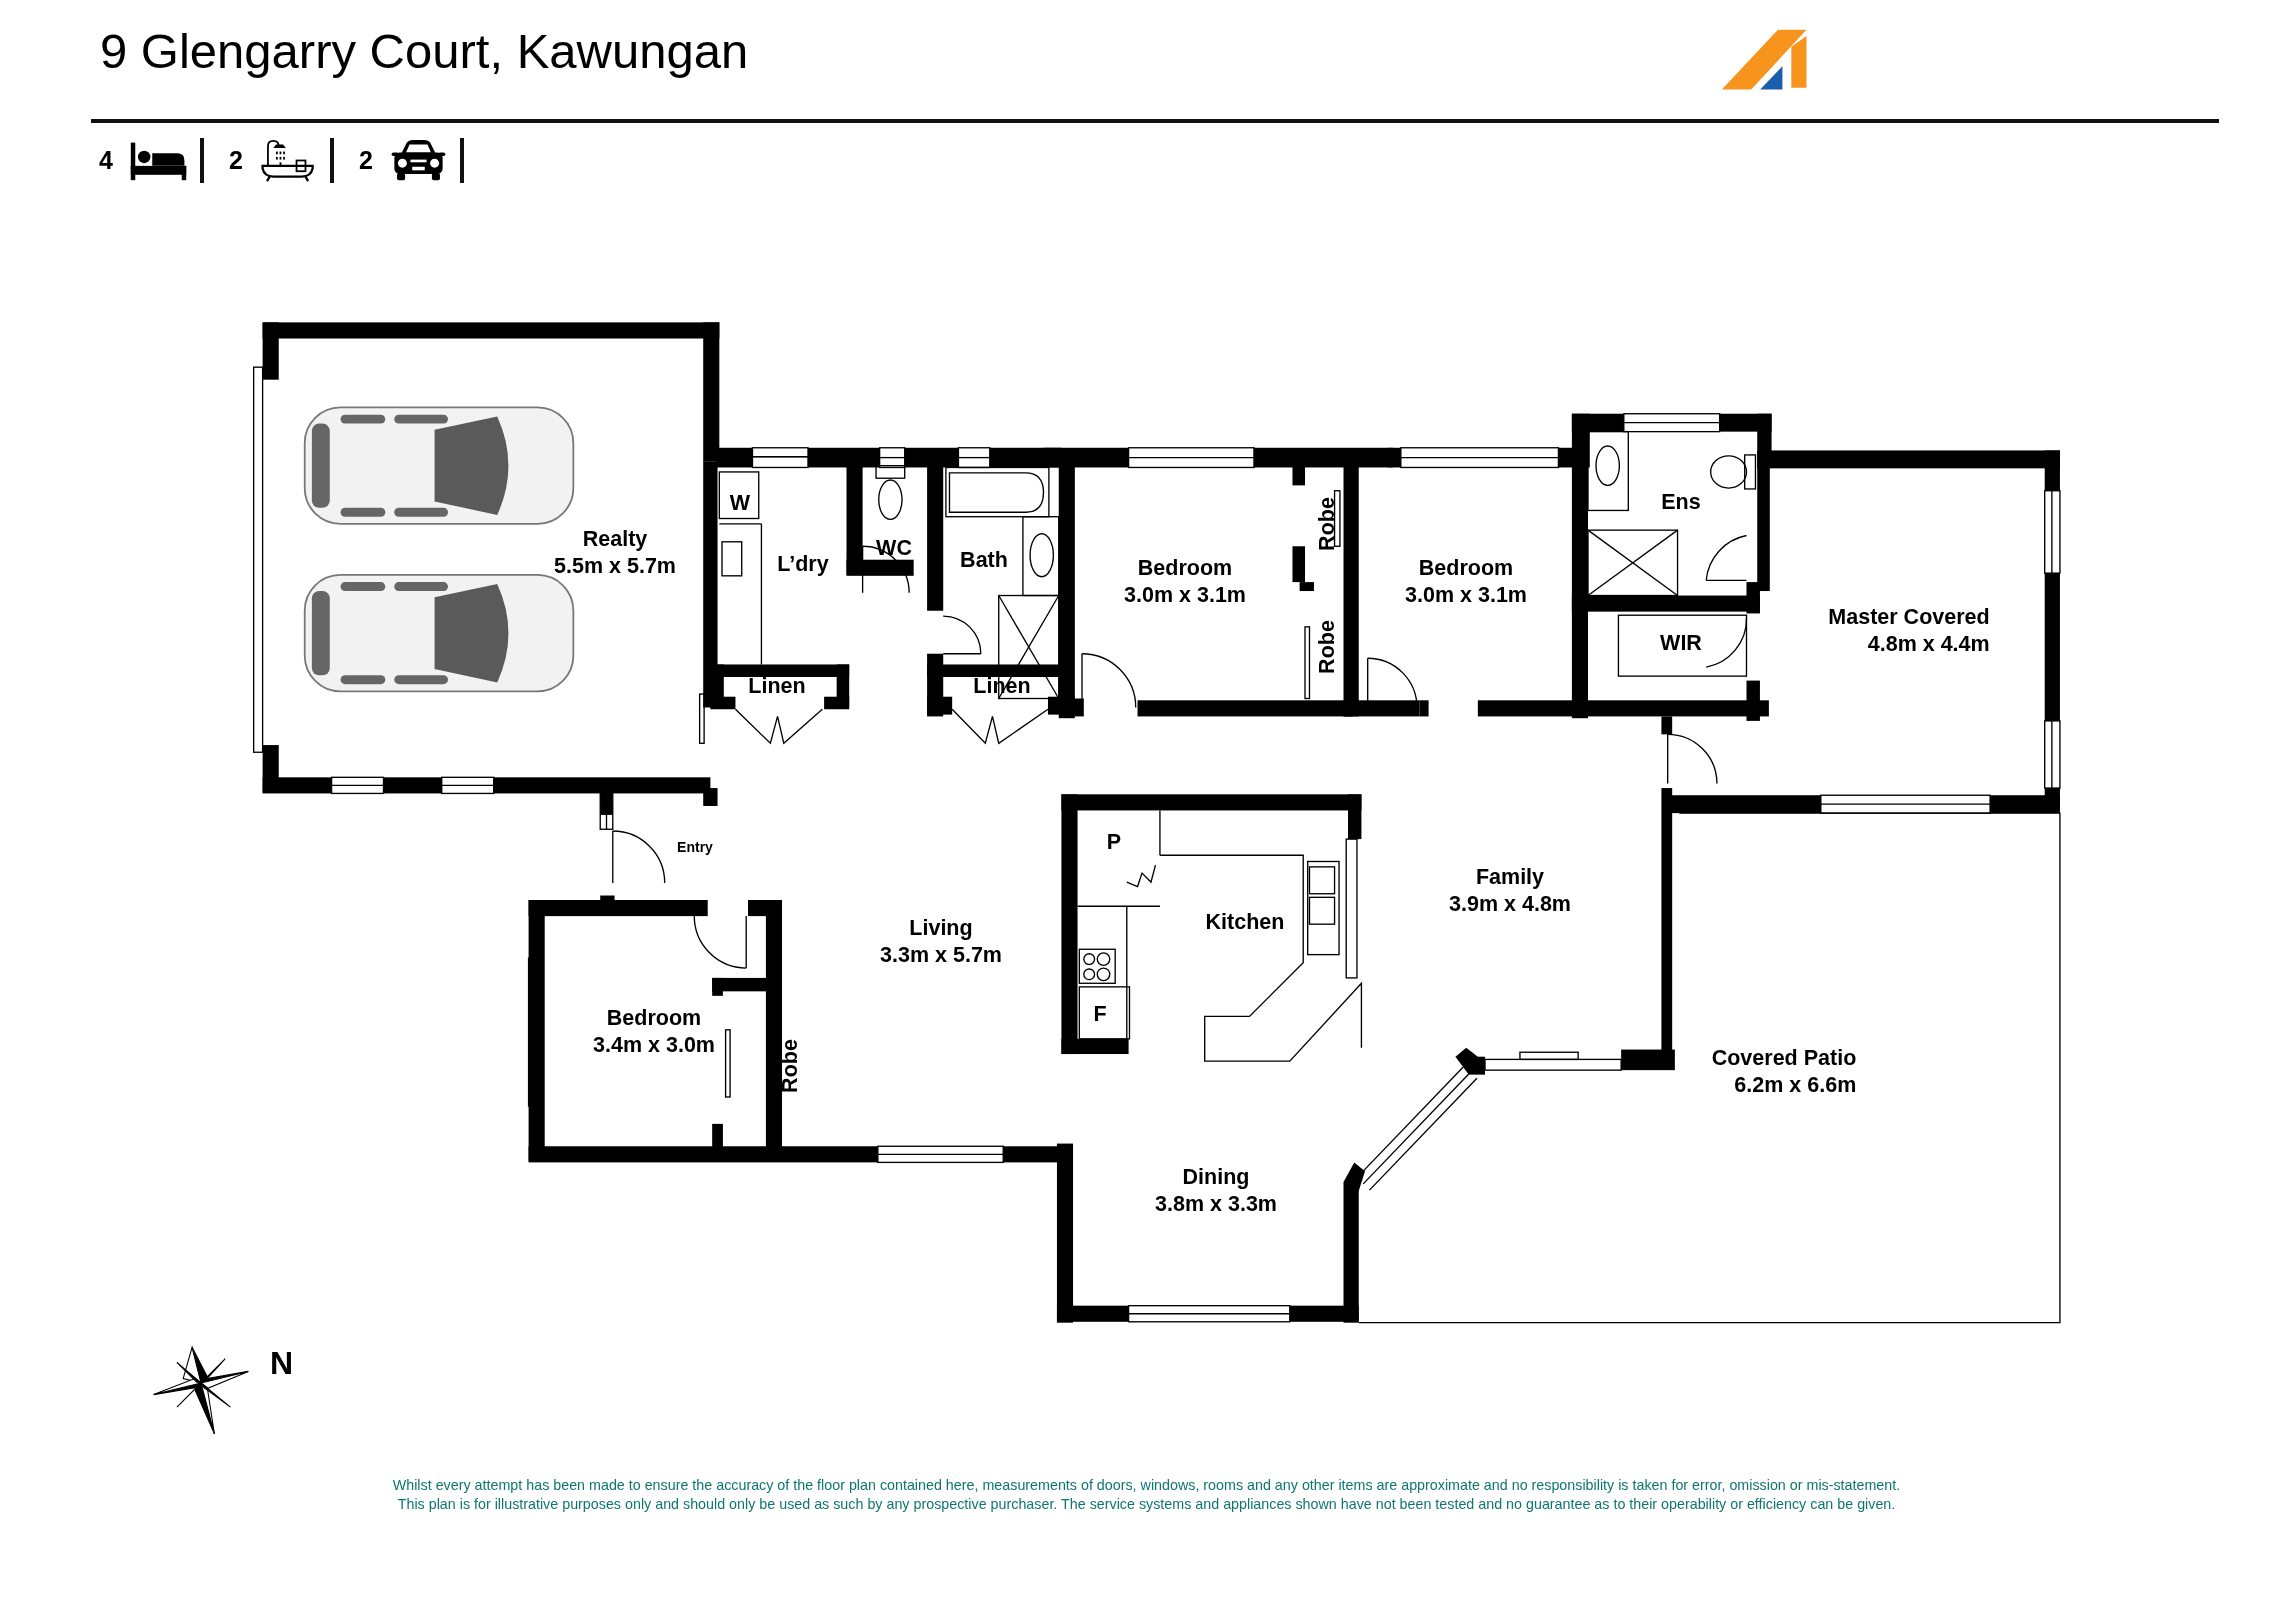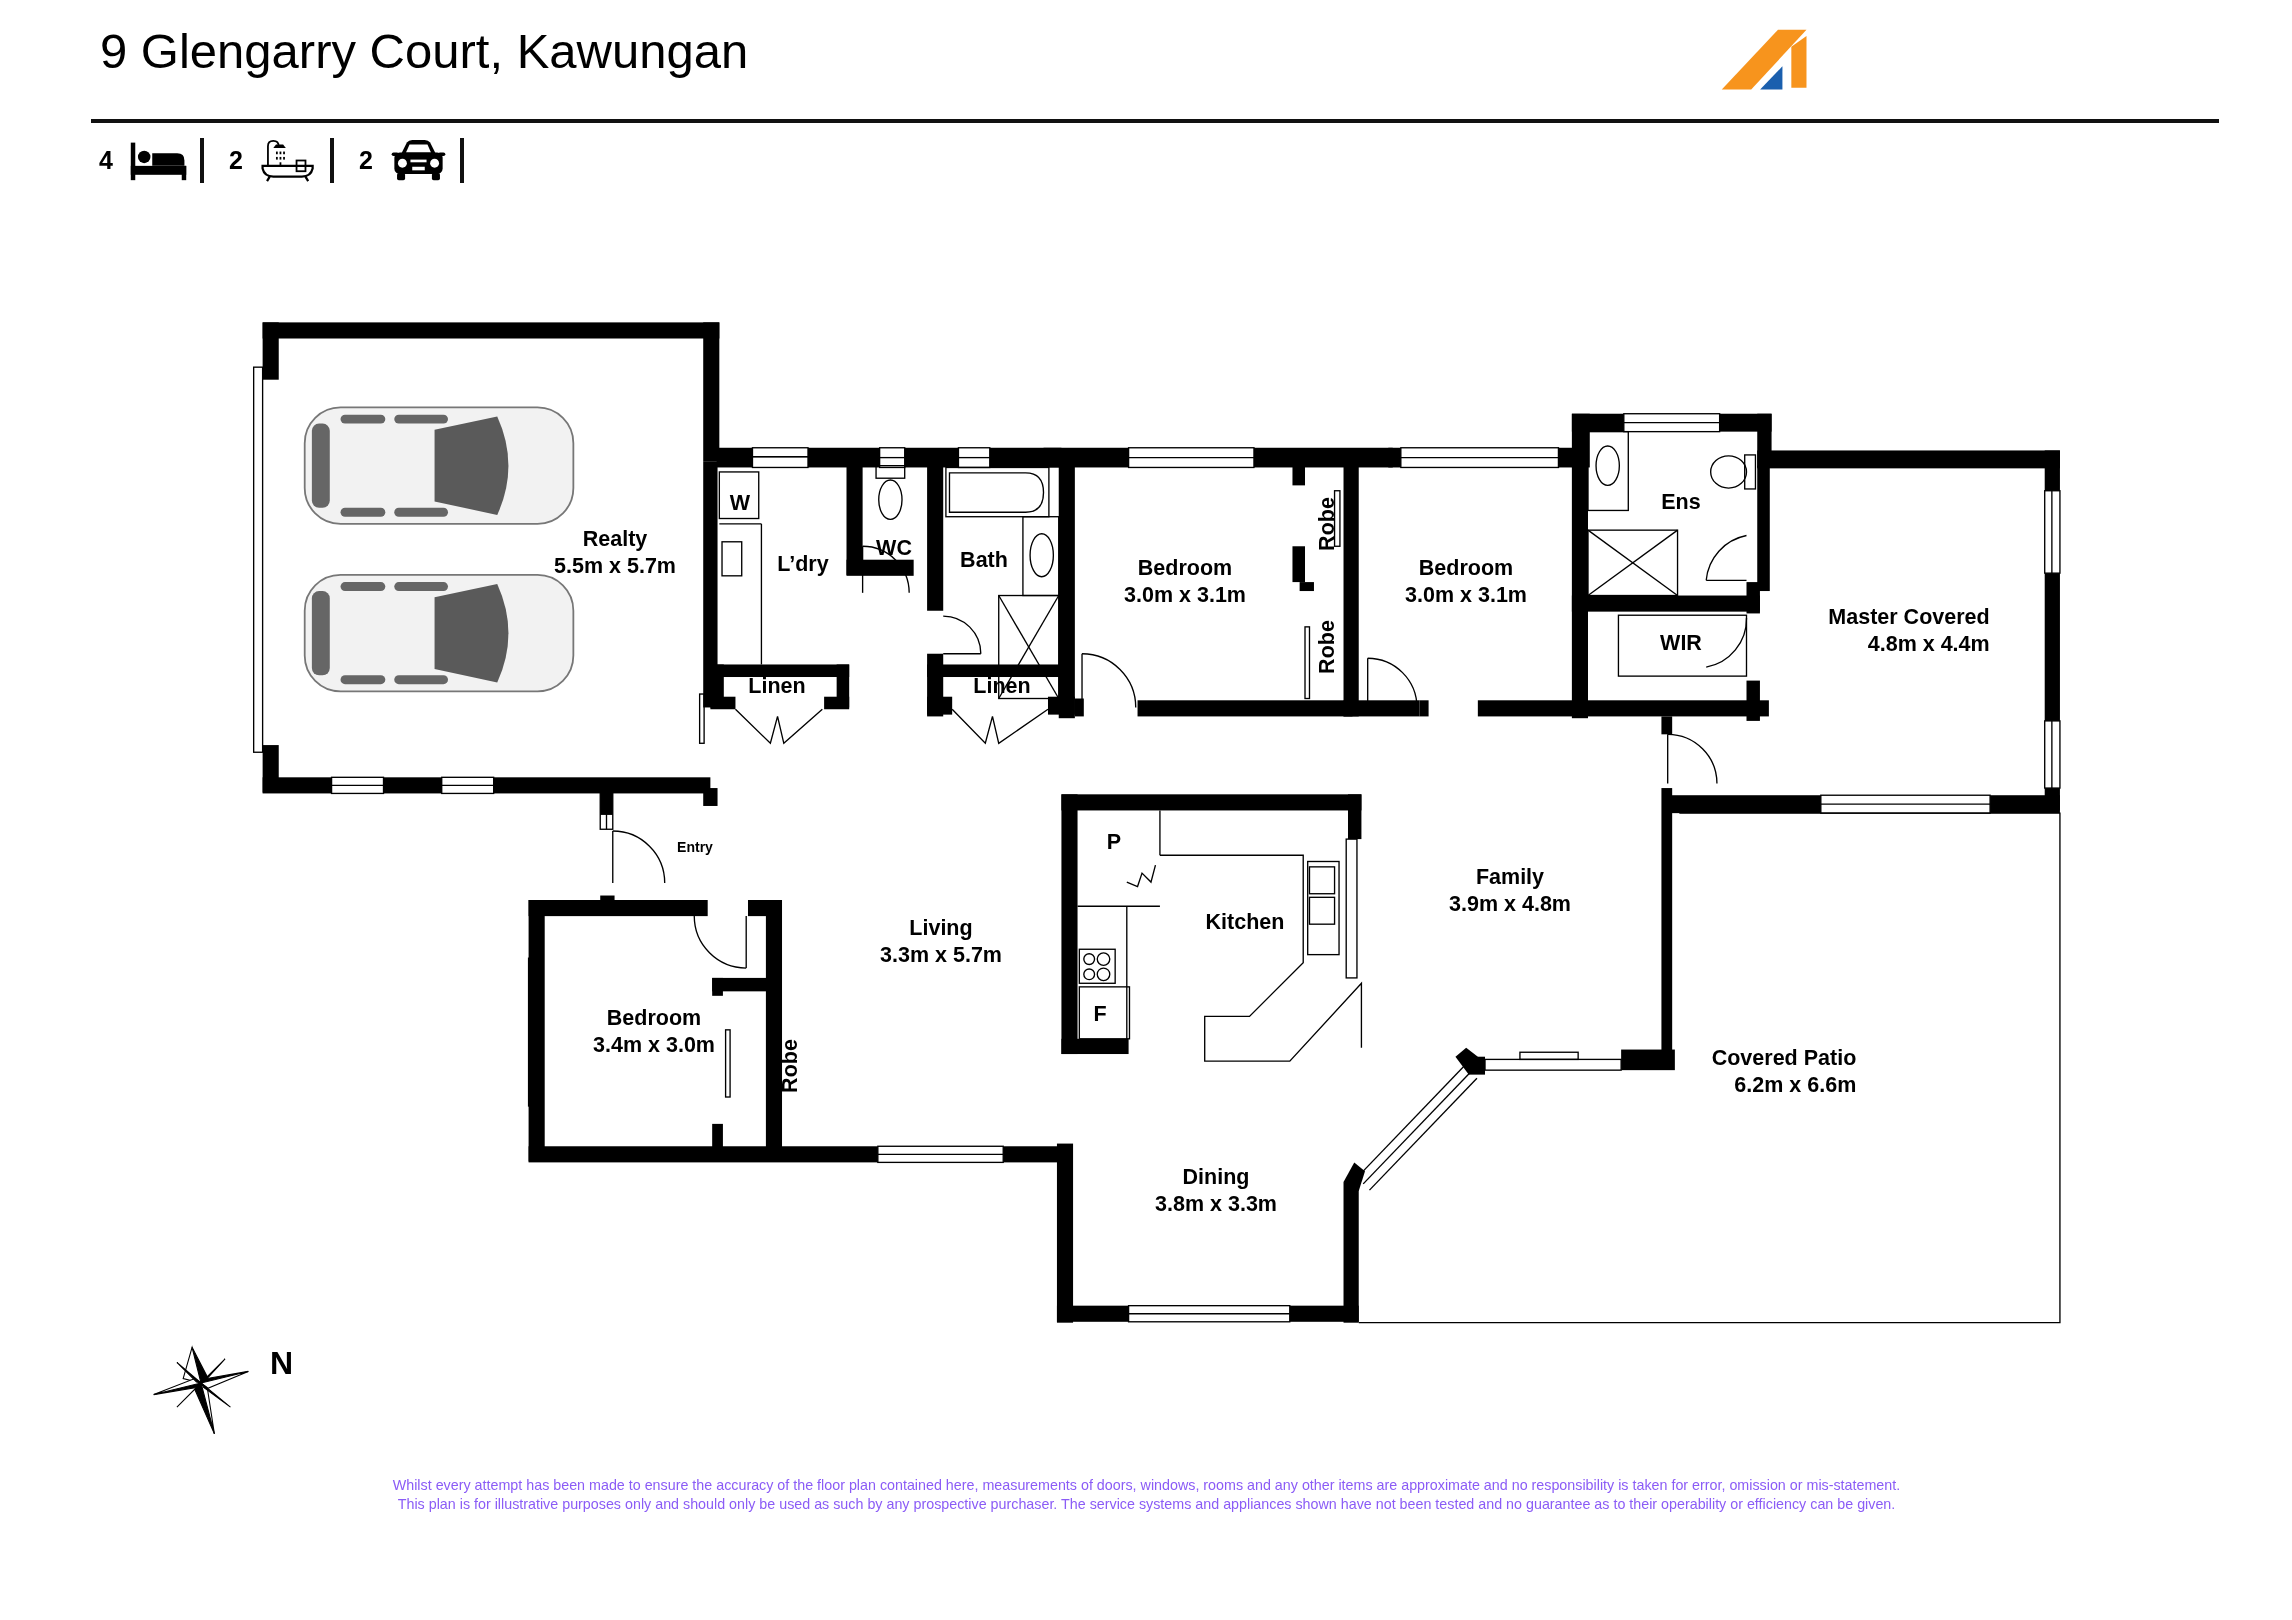--- a/index.html
+++ b/index.html
@@ -12,21 +12,21 @@
   .stat-num { font-size: 25px; font-weight: 700; margin-right: 16px; }
   .stat-icon { width: 59px; height: 43px; margin-right: 12.5px; }
   .stat-sep { width: 3.6px; height: 45px; background: #111; margin-right: 25px; }
   .plan { position: absolute; left: 0; top: 0; width: 2293px; height: 1620px; }
   .room-label { position: absolute; transform: translate(-50%, -50%); text-align: center; font-weight: 700; font-size: 21.5px; line-height: 27px; white-space: nowrap; }
   .room-label .dim { display: block; text-align: right; }
   .small-label { font-size: 20.6px; }
   .vert { transform: translate(-50%, -50%) rotate(-90deg); }
   .north { position: absolute; left: 270px; top: 1345px; font-size: 32px; font-weight: 700; }
   .compass { position: absolute; left: 143px; top: 1325px; width: 116px; height: 116px; }
-  .disclaimer { position: absolute; left: 0; top: 1476px; width: 2293px; text-align: center; font-size: 14.3px; line-height: 19px; color: #8b5cf6; }
+  .disclaimer { position: absolute; left: 0; top: 1476px; width: 2293px; text-align: center; font-size: 14.3px; line-height: 19px; color: #0f766e; }
 </style>
 </head>
 <body>
 
 <div class="title">9 Glengarry Court, Kawungan</div>
 
 <div class="logo">
   <svg width="107" height="68" viewBox="0 0 120 76" style="position:absolute;left:0;top:0">
     <polygon points="2,70 35,70 97,3 65,3" fill="#F7941D"></polygon>
     <polygon points="80,22 97,10 97,68 80,68" fill="#F7941D"></polygon>

